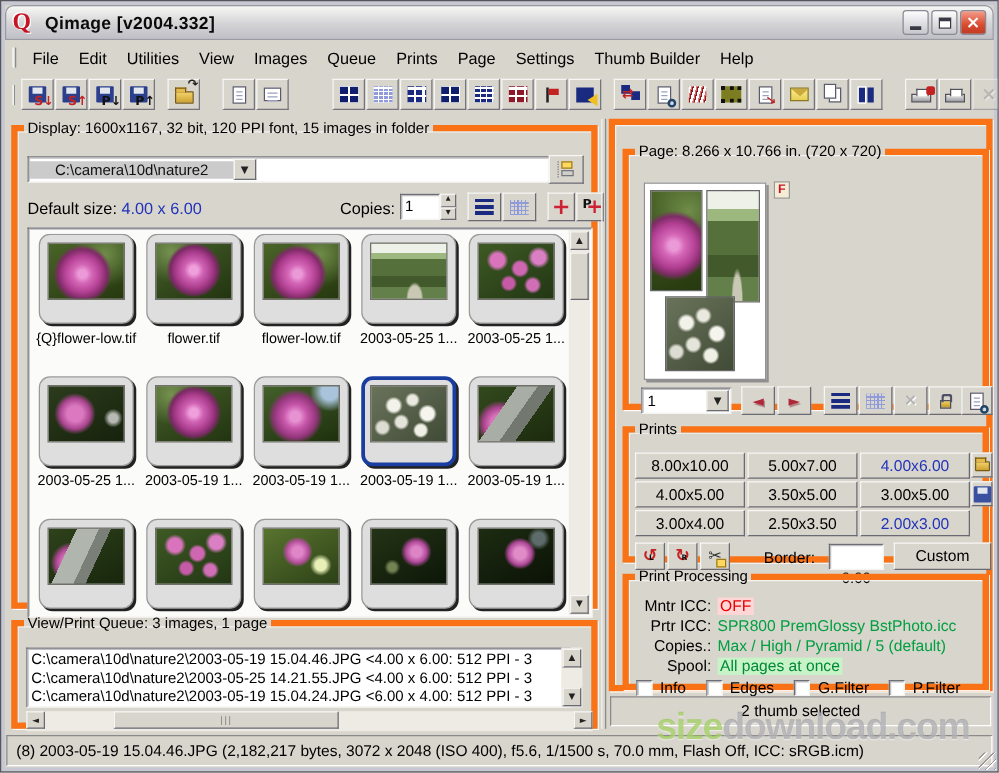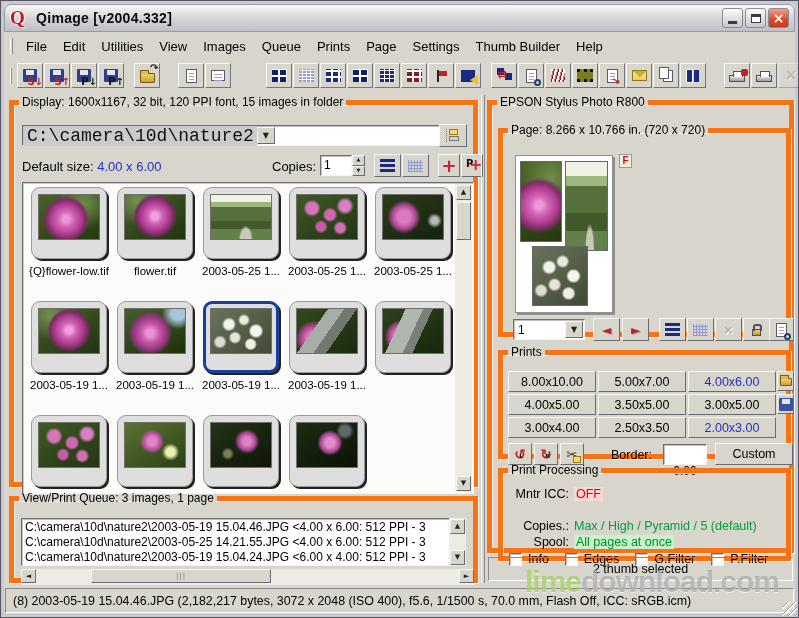--- a/index.html
+++ b/index.html
@@ -97,21 +97,21 @@
   .fs{position:absolute;border:5px solid #f97316;box-shadow:1px 1px 0 rgba(255,255,255,.9),inset 1px 1px 0 rgba(255,255,255,.7);margin:0;padding:0;}
   .fs legend{font-size:12px;padding:0 3px;margin-left:5px;color:#000;}
   .btn{background:#d8d5cd;border:1px solid;border-color:#f6f6f4 #6a6a72 #6a6a72 #f6f6f4;display:flex;align-items:center;justify-content:center;position:absolute;}
   .sunk{background:#fff;border:1px solid;border-color:#6e6e76 #f4f4f2 #f4f4f2 #6e6e76;box-shadow:inset 1px 1px 0 rgba(0,0,0,.25);}
   .dropbtn{width:18px;height:17px;background:#d8d5cd;border:1px solid;border-color:#f6f6f4 #6a6a72 #6a6a72 #f6f6f4;
     font:8px/15px "DejaVu Sans",sans-serif;text-align:center;color:#222;flex:0 0 auto;}
 
   
   .fs.display{left:8px;top:94px;width:469px;height:392px;}
   .combo{position:absolute;left:8px;top:16px;width:418px;height:21px;display:flex;align-items:center;padding:1px;}
-  .combo .val{font-size:18px;padding:0 3px;background:#cbcbcb;color:#111;white-space:nowrap;font-family:Liberation Mono, monospace;}
+  .combo .val{font-size:12px;padding:0 20px;background:#cbcbcb;color:#111;white-space:nowrap;}
   .treebtn{right:6px;top:15px;width:28px;height:23px;}
   .dszlbl{position:absolute;left:8px;top:50px;font-size:13px;color:#000;}
   .dszval{color:#2233bb;}
   .cplbl{position:absolute;left:258px;top:50px;font-size:13px;}
   .spinbox{position:absolute;left:306px;top:46px;width:32px;height:21px;font-size:12px;padding:2px 3px;}
   .spinups{position:absolute;left:338px;top:46px;width:13px;height:21px;display:flex;flex-direction:column;}
   .spb{flex:1;background:#d8d5cd;border:1px solid;border-color:#f6f6f4 #6a6a72 #6a6a72 #f6f6f4;font:5px/7px "DejaVu Sans",sans-serif;text-align:center;color:#222;}
   .bls{left:360px;top:45px;width:27px;height:23px;}
   .bds{left:388px;top:45px;width:27px;height:23px;}
   .bpl{left:424px;top:45px;width:22px;height:23px;}
@@ -401,20 +401,26 @@
             <div class="tlabel">{Q}flower-low.tif</div>
           </div>
         <div class="tcell">
             <div class="slide">
               <div class="ph phB"></div>
             </div>
             <div class="tlabel">flower.tif</div>
           </div>
         <div class="tcell">
             <div class="slide">
+              <div class="ph phA"></div>
+            </div>
+            <div class="tlabel">flower-low.tif</div>
+          </div>
+        <div class="tcell">
+            <div class="slide">
               <div class="ph phGarden"></div>
             </div>
             <div class="tlabel">2003-05-25 1...</div>
           </div>
         <div class="tcell">
             <div class="slide">
               <div class="ph phBush"></div>
             </div>
             <div class="tlabel">2003-05-25 1...</div>
           </div>
@@ -501,21 +507,20 @@
     <div class="qhs">
       <span class="sbb" style="left:0;">◄</span>
       <span class="qhthumb">|||</span>
       <span class="sbb" style="left:auto;right:0;">►</span>
     </div>
   </fieldset>
 
   <div class="vsplit"></div>
 
   <fieldset class="fs printer">
-    <legend>EPSON Stylus Photo R800</legend>
 
     <fieldset class="fs page">
       <legend>Page: 8.266 x 10.766 in.  (720 x 720)</legend>
       <div class="pagepreview">
         <div class="pp pp1 phA"></div>
         <div class="pp pp2 phGarden"></div>
         <div class="pp pp3 phWhite"></div>
       </div>
       <span class="fbadge">F</span>
       <div class="pagecombo sunk">
@@ -574,35 +579,36 @@
           <b class="iccut">✂</b>
         </span>
       <span class="borderlbl">Border:</span>
       <span class="borderval sunk">0.00</span>
       <span class="btn customb">Custom</span>
     </fieldset>
 
     <fieldset class="fs processing">
       <legend>Print Processing</legend>
       <div class="prow r0"><span class="lab">Mntr ICC:</span><span class="valred">OFF</span></div>
+      <div class="prow r1"><span class="lab">Prtr ICC:</span><span class="valgreen">SPR800 PremGlossy BstPhoto.icc</span></div>
       <div class="prow r2"><span class="lab">Copies.:</span><span class="valgreen">Max / High / Pyramid / 5 (default)</span></div>
       <div class="prow r3"><span class="lab">Spool:</span><span class="valgreenhl">All pages at once</span></div>
       <div class="cbrow">
         <span class="cbox"></span>
           <span class="cbl">Info</span>
         <span class="cbox"></span>
           <span class="cbl">Edges</span>
         <span class="cbox"></span>
           <span class="cbl">G.Filter</span>
         <span class="cbox"></span>
           <span class="cbl">P.Filter</span>
       </div>
     </fieldset>
   </fieldset>
 
   <div class="selstatus">2 thumb selected</div>
 
   <div class="statusbar">(8) 2003-05-19 15.04.46.JPG (2,182,217 bytes, 3072 x 2048 (ISO 400), f5.6, 1/1500 s, 70.0 mm, Flash Off, ICC: sRGB.icm)</div>
   <div class="sgrip"></div>
 
-  <div class="watermark"><span class="wm-a">lime</span><span class="wm-b">download.com</span></div>
+  <div class="watermark"><span class="wm-a">size</span><span class="wm-b">download.com</span></div>
 
 </div>
 
 </body></html>

